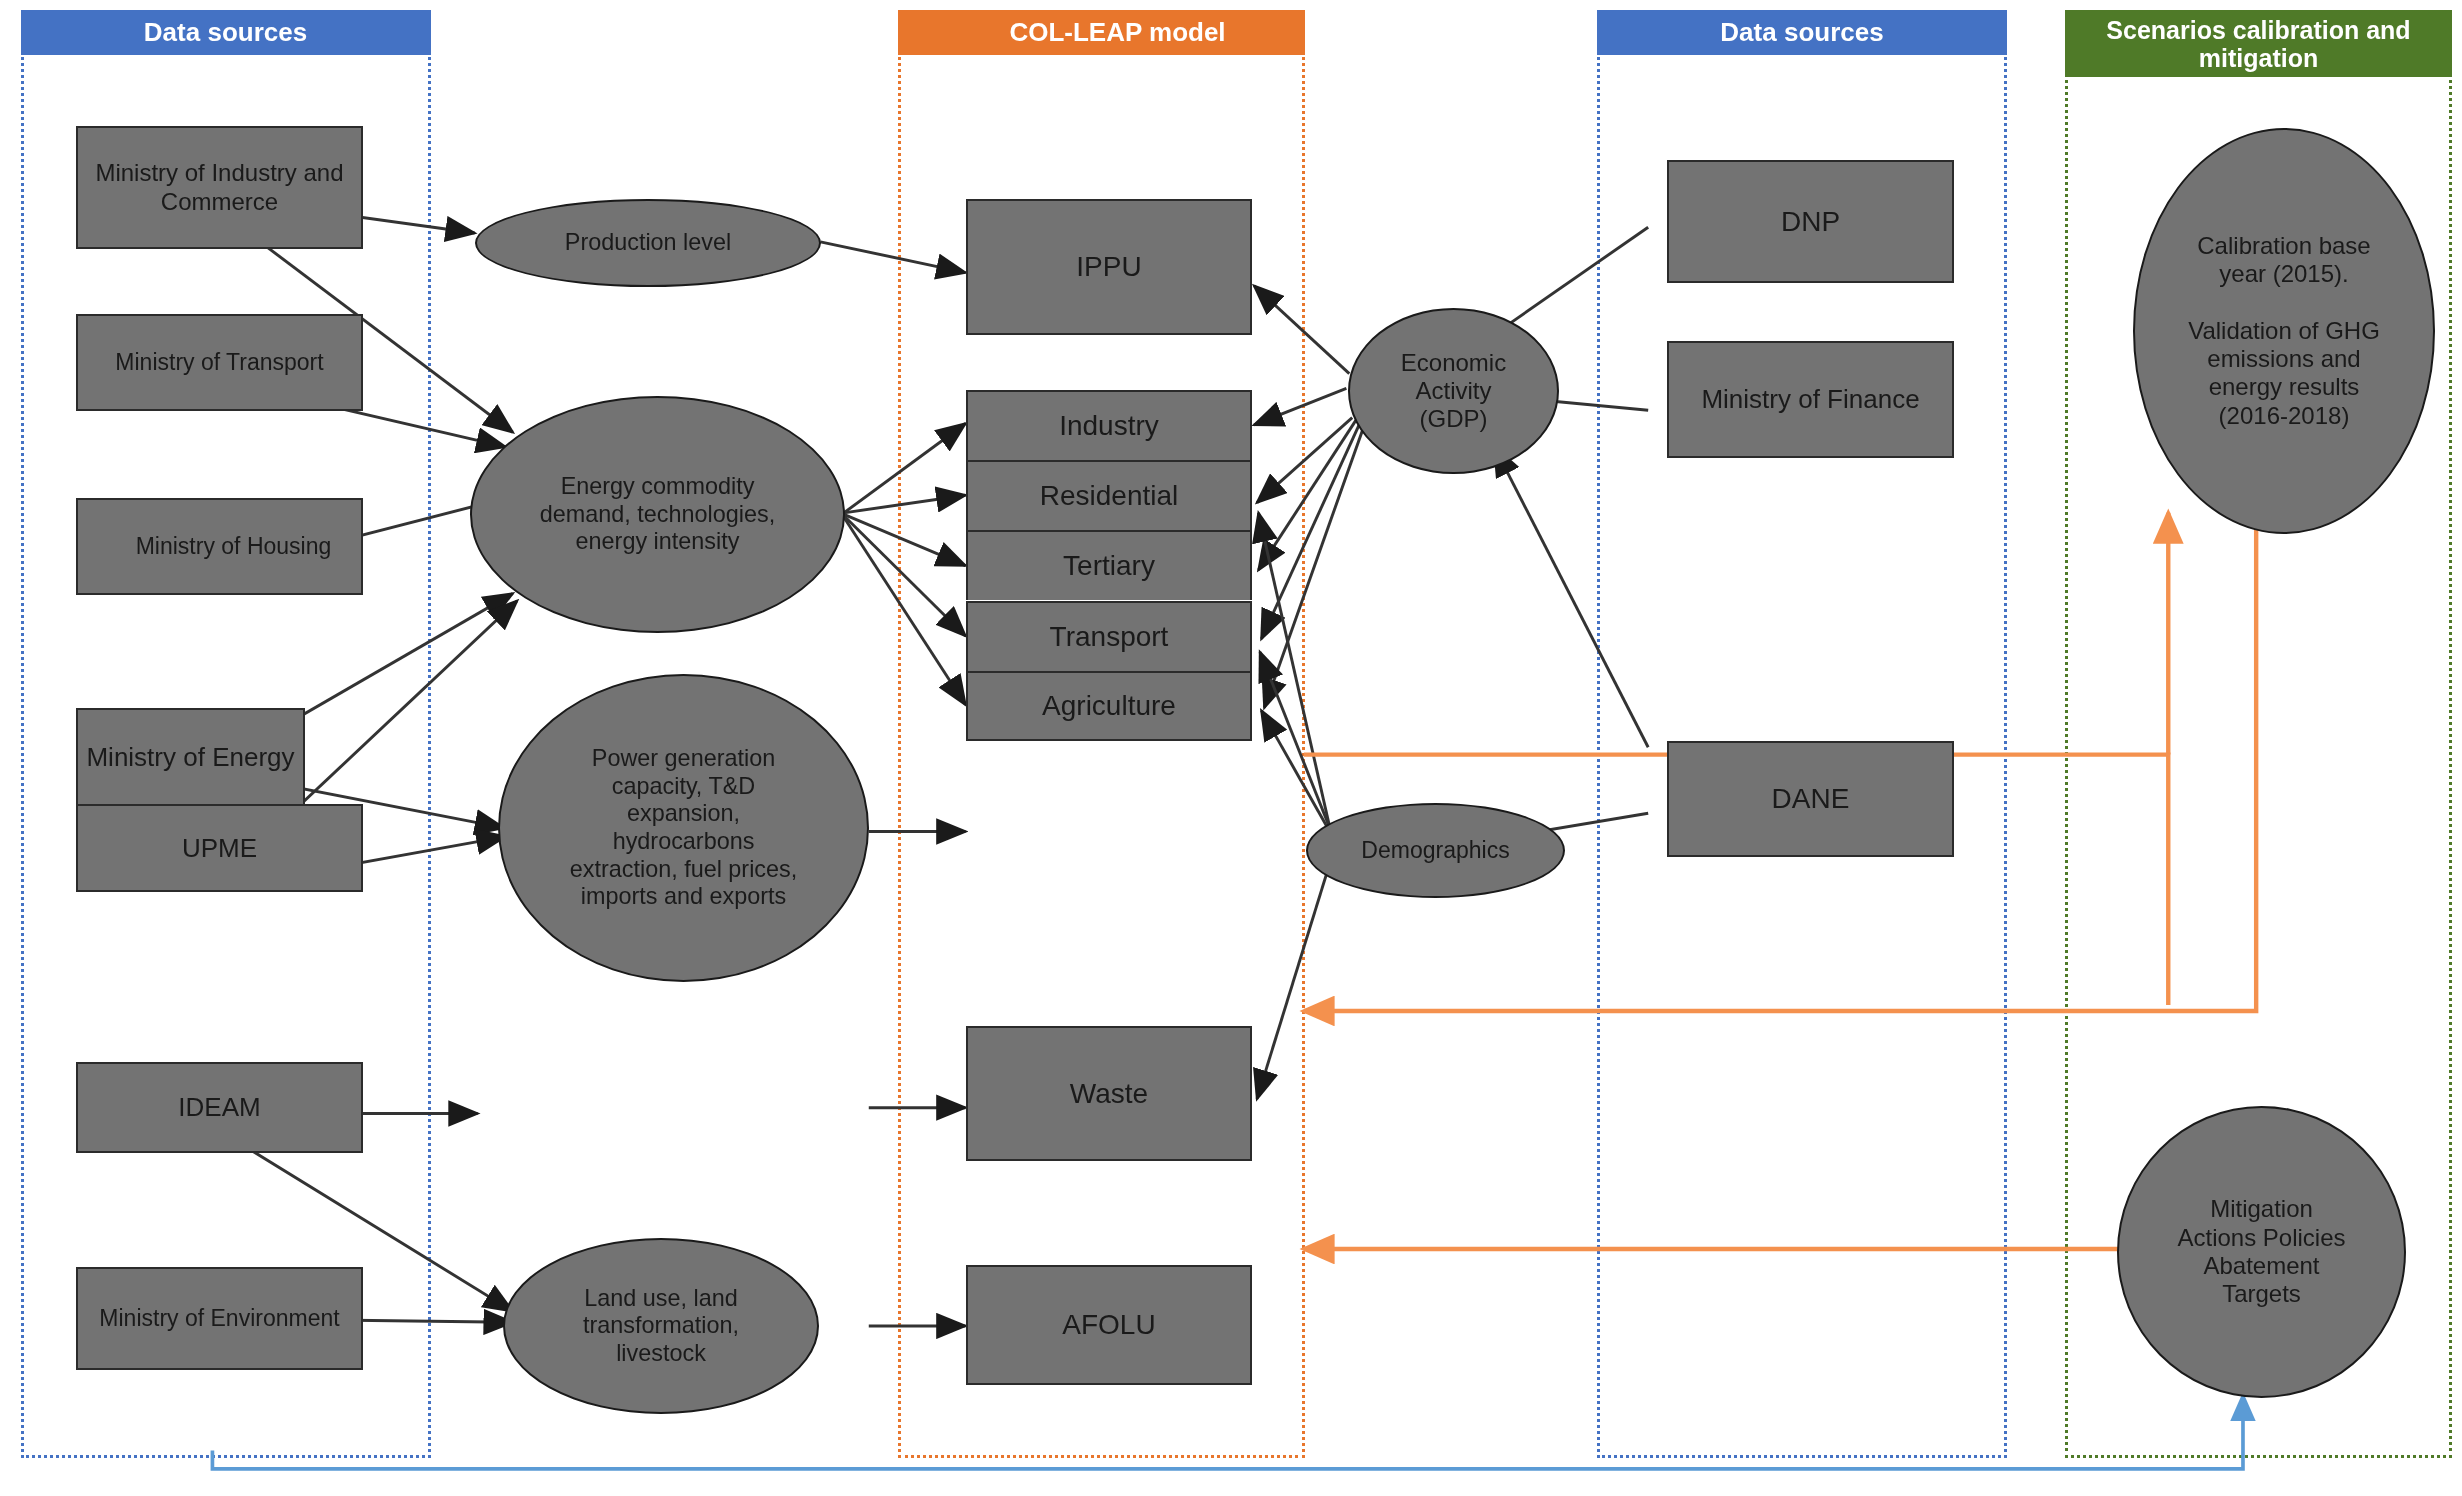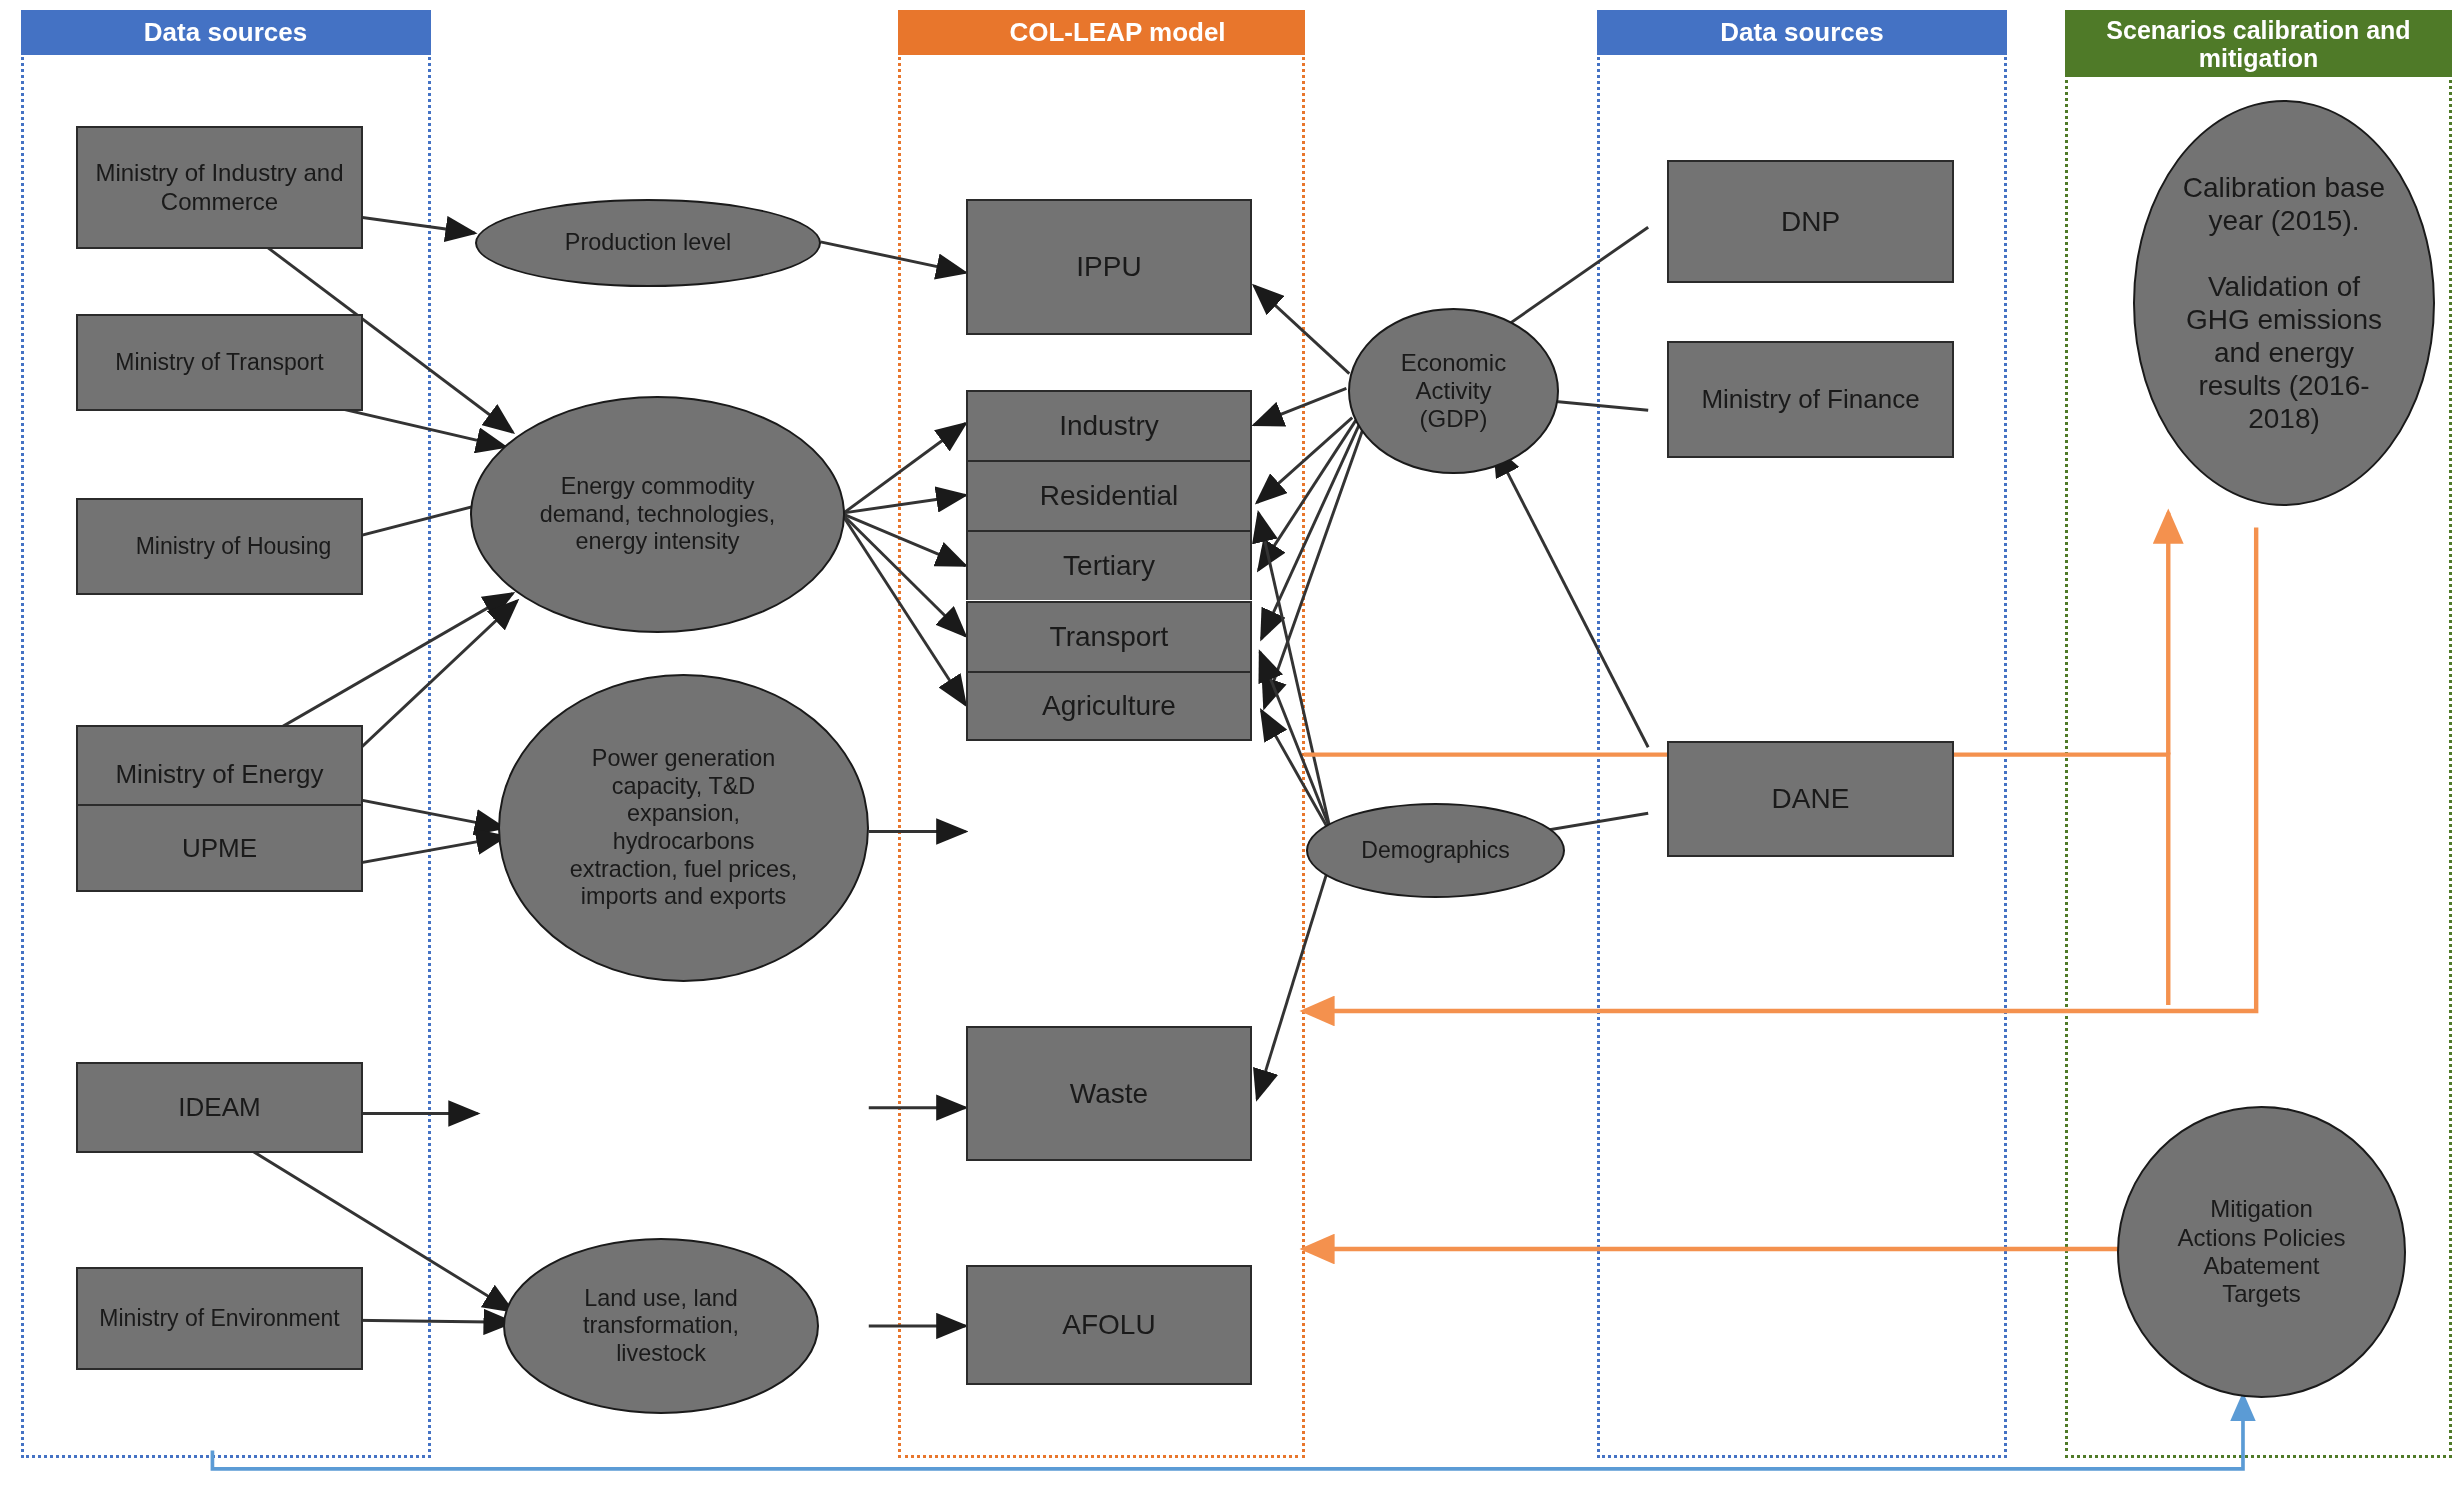--- a/index.html
+++ b/index.html
@@ -140,21 +140,21 @@
 
   <div class="node boxnode" style="left:76px;top:126px;width:287px;height:123px;font-size:24px;">
     <span class="txt">Ministry of Industry and Commerce</span>
   </div>
   <div class="node boxnode" style="left:76px;top:314px;width:287px;height:97px;font-size:23px;">
     <span class="txt">Ministry of Transport</span>
   </div>
   <div class="node boxnode" style="left:76px;top:498px;width:287px;height:97px;font-size:23px;padding-left:28px;">
     <span class="txt">Ministry of Housing</span>
   </div>
-  <div class="node stacknode" style="left:76px;top:725px;width:287px;height:97px;font-size:26px;">
+  <div class="node stacknode" style="left:76px;top:708px;width:229px;height:97px;font-size:26px;">
     <span class="txt">Ministry of Energy</span>
   </div>
   <div class="node stacknode last" style="left:76px;top:804px;width:287px;height:88px;font-size:26px;">
     <span class="txt">UPME</span>
   </div>
   <div class="node boxnode" style="left:76px;top:1062px;width:287px;height:91px;font-size:26px;">
     <span class="txt">IDEAM</span>
   </div>
   <div class="node boxnode" style="left:76px;top:1267px;width:287px;height:103px;font-size:23px;">
     <span class="txt">Ministry of Environment</span>
@@ -210,21 +210,21 @@
   <div class="node boxnode" style="left:1667px;top:160px;width:287px;height:123px;font-size:28px;">
     <span class="txt">DNP</span>
   </div>
   <div class="node boxnode" style="left:1667px;top:341px;width:287px;height:117px;font-size:26px;">
     <span class="txt">Ministry of Finance</span>
   </div>
   <div class="node boxnode" style="left:1667px;top:741px;width:287px;height:116px;font-size:28px;">
     <span class="txt">DANE</span>
   </div>
 
-  <div class="node circle" style="left:2133px;top:100px;width:302px;height:406px;font-size:28px;">
+  <div class="node circle" style="left:2133px;top:128px;width:302px;height:406px;font-size:24px;">
     <span class="txt" style="max-width:217px;">Calibration base year (2015).
 
 Validation of GHG emissions and energy results (2016-2018)</span>
   </div>
   <div class="node circle" style="left:2117px;top:1106px;width:289px;height:292px;font-size:24px;">
     <span class="txt" style="max-width:169px;">Mitigation Actions Policies Abatement Targets</span>
   </div>
 
 </div>
 

